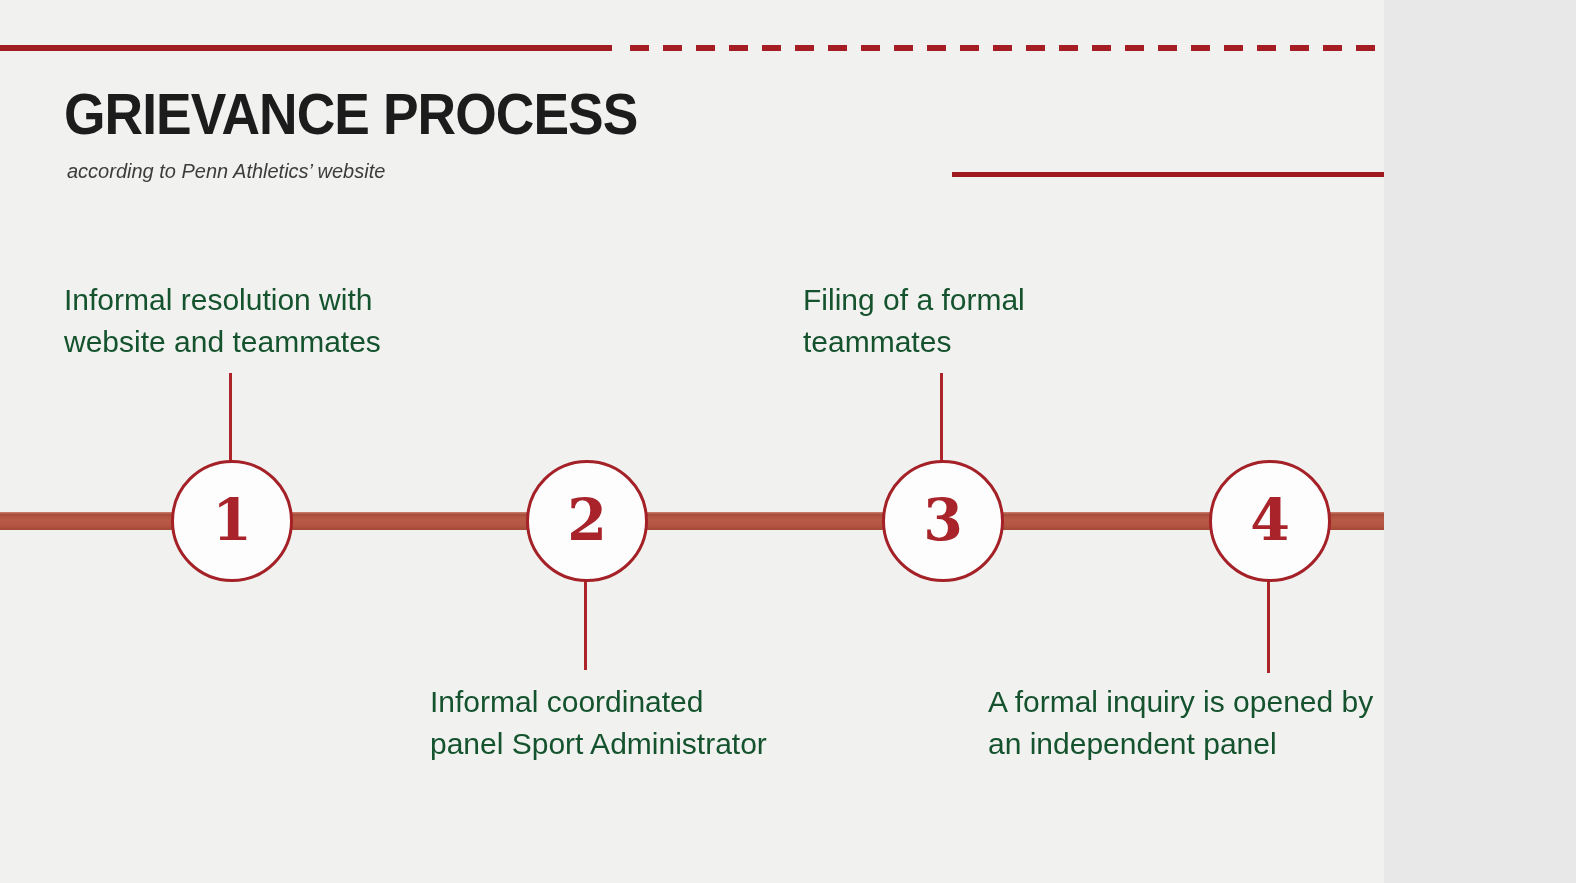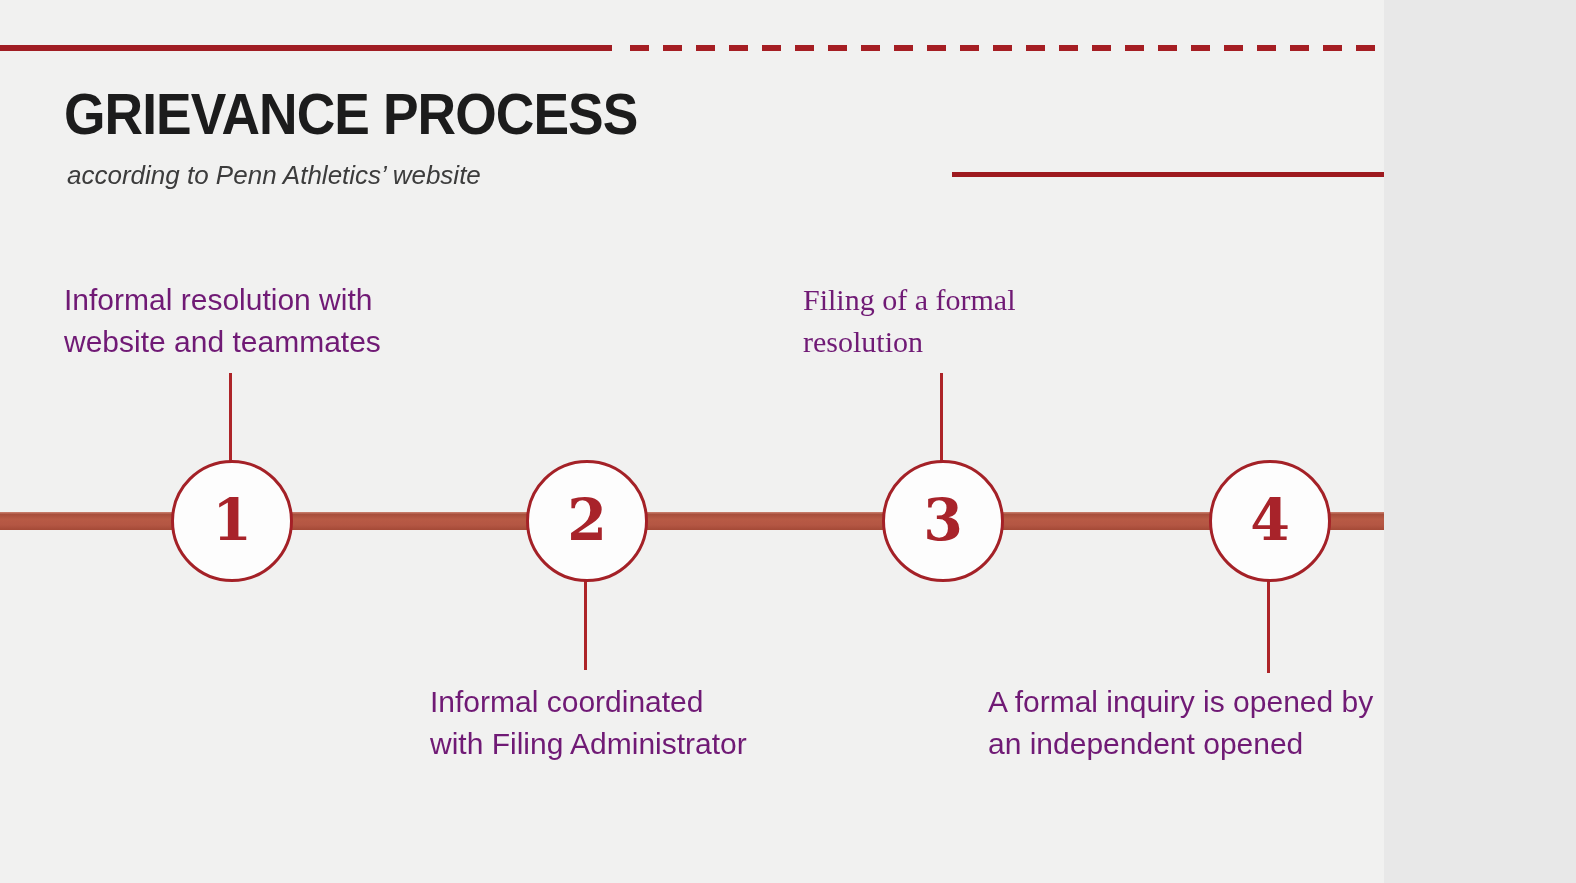--- a/index.html
+++ b/index.html
@@ -48,21 +48,21 @@
     font-weight: 800;
     letter-spacing: -1px;
     color: #1c1c1c;
     transform: scaleX(0.92);
     transform-origin: left center;
     white-space: nowrap;
   }
   .subtitle {
     position: absolute;
     left: 67px; top: 160px;
-    font-size: 26px;
+    font-size: 20px;
     font-style: italic;
     color: #3c3c3c;
     white-space: nowrap;
   }
 
   
   .timeline-bar {
     position: absolute;
     left: 0; top: 512px;
     width: 1576px; height: 18px;
@@ -95,21 +95,21 @@
     font-weight: 700;
     font-size: 57px;
     line-height: 1;
     color: #a8232a;
     padding-bottom: 4px;
   }
   .step-label {
     position: absolute;
     font-size: 30px;
     line-height: 42px;
-    color: #701a75;
+    color: #14532d;
     z-index: 2;
   }
   .step-label span { display: block; }
 </style>
 </head>
 <body>
 
 <div class="canvas">
 
   <div class="rule-top-solid"></div>
@@ -129,34 +129,34 @@
   <div class="circle" style="left:171px; top:460px;">
     <span class="num">1</span>
   </div>
 
   <div class="connector" style="left:584px; top:581px; height:89px;"></div>
   <div class="circle" style="left:526px; top:460px;">
     <span class="num">2</span>
   </div>
   <div class="step-label" style="left:430px; top:681px;">
     <span>Informal coordinated</span>
-    <span>with Filing Administrator</span>
+    <span>panel Sport Administrator</span>
   </div>
 
-  <div class="step-label" style="left:803px; top:279px;font-family:Liberation Serif, serif;">
+  <div class="step-label" style="left:803px; top:279px;">
     <span>Filing of a formal</span>
-    <span>resolution</span>
+    <span>teammates</span>
   </div>
   <div class="connector" style="left:940px; top:373px; height:88px;"></div>
   <div class="circle" style="left:882px; top:460px;">
     <span class="num">3</span>
   </div>
 
   <div class="connector" style="left:1267px; top:581px; height:92px;"></div>
   <div class="circle" style="left:1209px; top:460px;">
     <span class="num">4</span>
   </div>
   <div class="step-label" style="left:988px; top:681px;">
     <span>A formal inquiry is opened by</span>
-    <span>an independent opened</span>
+    <span>an independent panel</span>
   </div>
 
 </div>
 
 </body></html>

